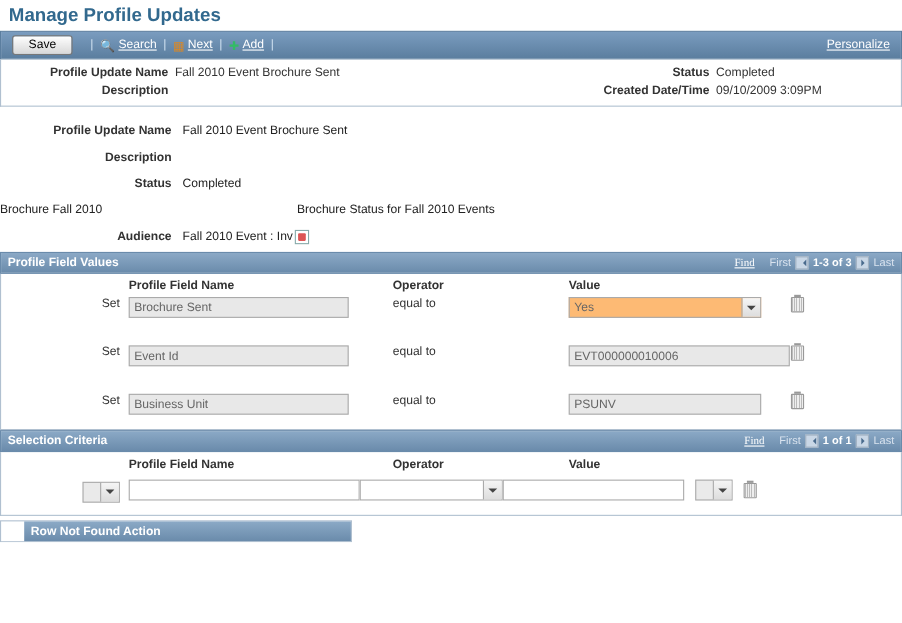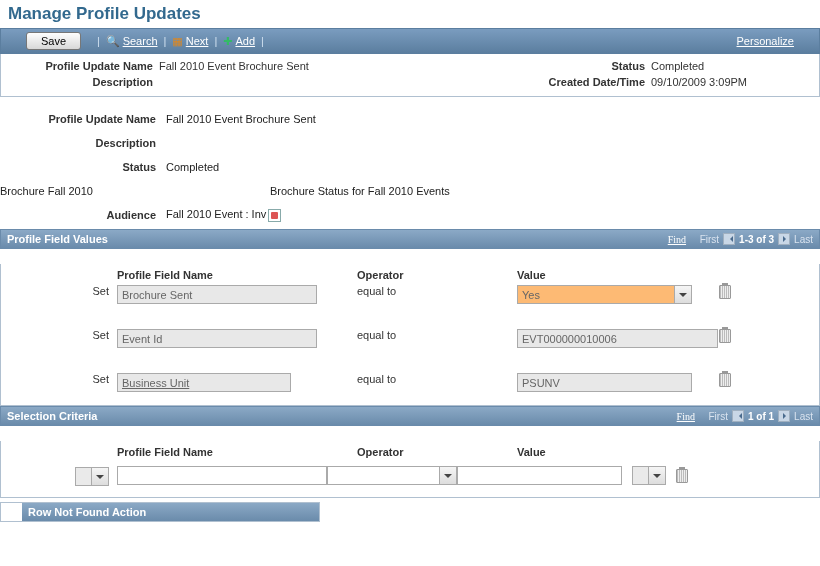--- a/index.html
+++ b/index.html
@@ -17,21 +17,21 @@
     font-size: 17px;
     font-weight: bold;
     margin: 4px 0 4px 8px;
   }
   .toolbar {
     background: #6082A8;
     background: linear-gradient(#7A9CBF, #5B7E9F);
     height: 26px;
     display: flex;
     align-items: center;
-    padding: 0 25px;
+    padding: 0 10px;
     color: #fff;
     border: 1px solid #5B7E9F;
   }
   .toolbar .save-btn {
     background: linear-gradient(#fefefe,#d8d8d8);
     border: 1px solid #777;
     border-radius: 3px;
     padding: 2px 14px;
     font-size: 11px;
     margin-right: 10px;
@@ -74,21 +74,21 @@
   .section-header .pager { display:flex; align-items:center; gap:4px; font-weight:normal; font-size:10px;}
   .section-header .pager a { color:#fff; text-decoration:underline; cursor:pointer;font-family:Liberation Serif, serif;}
   .section-header .pager .dim { color:#d9e3ef; text-decoration:none;}
   .nav-btn {
     display:inline-block; width:12px; height:12px;
     background:#C9D7E6; border:1px solid #a0b0c0; position:relative;
   }
   .nav-btn.left::after{content:"";position:absolute;top:2px;left:3px;border:3px solid transparent;border-right-color:#4a6b8d;}
   .nav-btn.right::after{content:"";position:absolute;top:2px;left:4px;border:3px solid transparent;border-left-color:#4a6b8d;}
   .section-body {
-    border:1px solid #b0c0d0; border-top:none; padding:3px 6px 6px 6px;margin-top:15px;
+    border:1px solid #b0c0d0; border-top:none; padding:3px 6px 6px 6px;
   }
   .colhdr { display:flex; font-weight:bold; padding:2px 0 4px 0;}
   .colhdr .c1 { width:110px; }
   .colhdr .c2 { width:240px; }
   .colhdr .c3 { width:160px; }
   .colhdr .c4 { width:190px; }
   .row { display:flex; align-items:flex-start; min-height:26px; margin-bottom:18px;}
   .row:last-child{margin-bottom:0;}
   .row .c1 { width:110px; text-align:right; padding-right:8px;}
   .row .c2 { width:240px; }
@@ -228,21 +228,21 @@
       </div>
       <div class="row">
         <div class="c1">Set</div>
         <div class="c2"><span class="fake-input" style="width: 200px;">Event Id</span></div>
         <div class="c3">equal to</div>
         <div class="c4"><span class="fake-input" style="width: 201px;">EVT000000010006</span></div>
         <div class="c5"><span class="trash"></span></div>
       </div>
       <div class="row">
         <div class="c1">Set</div>
-        <div class="c2"><span class="fake-input" style="width: 174px; text-decoration: underline;">Business Unit</span></div>
+        <div class="c2"><span class="fake-input" style="width: 200px;">Business Unit</span></div>
         <div class="c3">equal to</div>
         <div class="c4"><span class="fake-input" style="width: 175px;">PSUNV</span></div>
         <div class="c5"><span class="trash"></span></div>
       </div>
     </div>
 </div>
 
 <div class="section-header">
   <span class="htitle">Selection Criteria</span>
   <span class="hspacer"></span>

